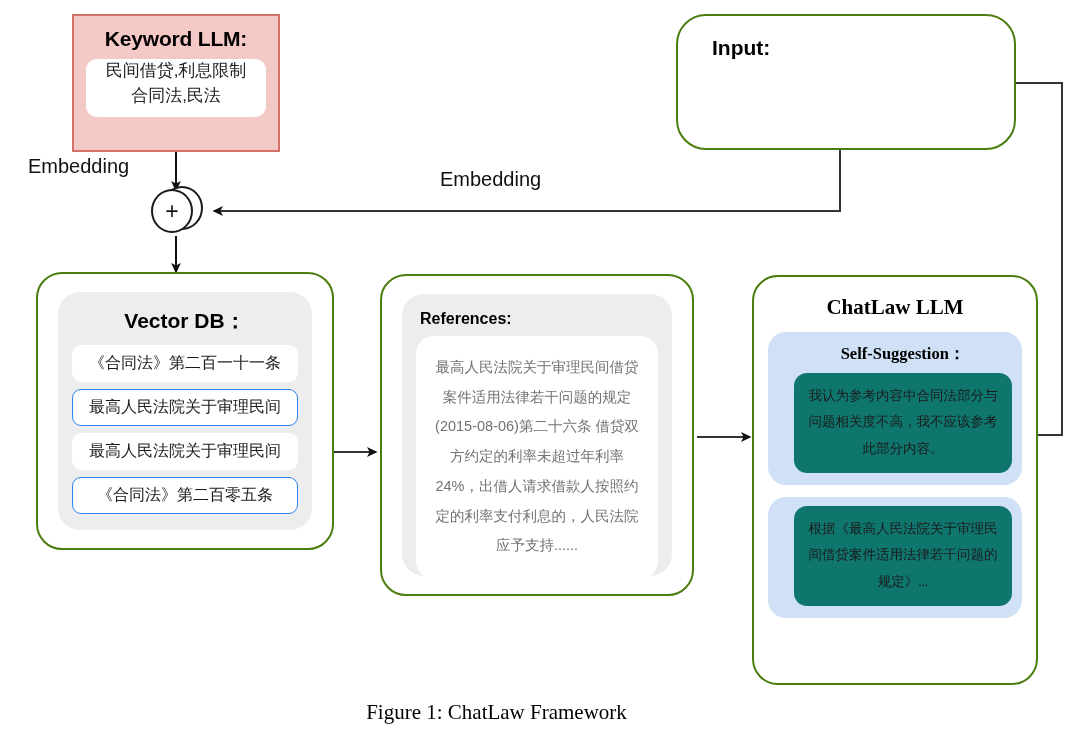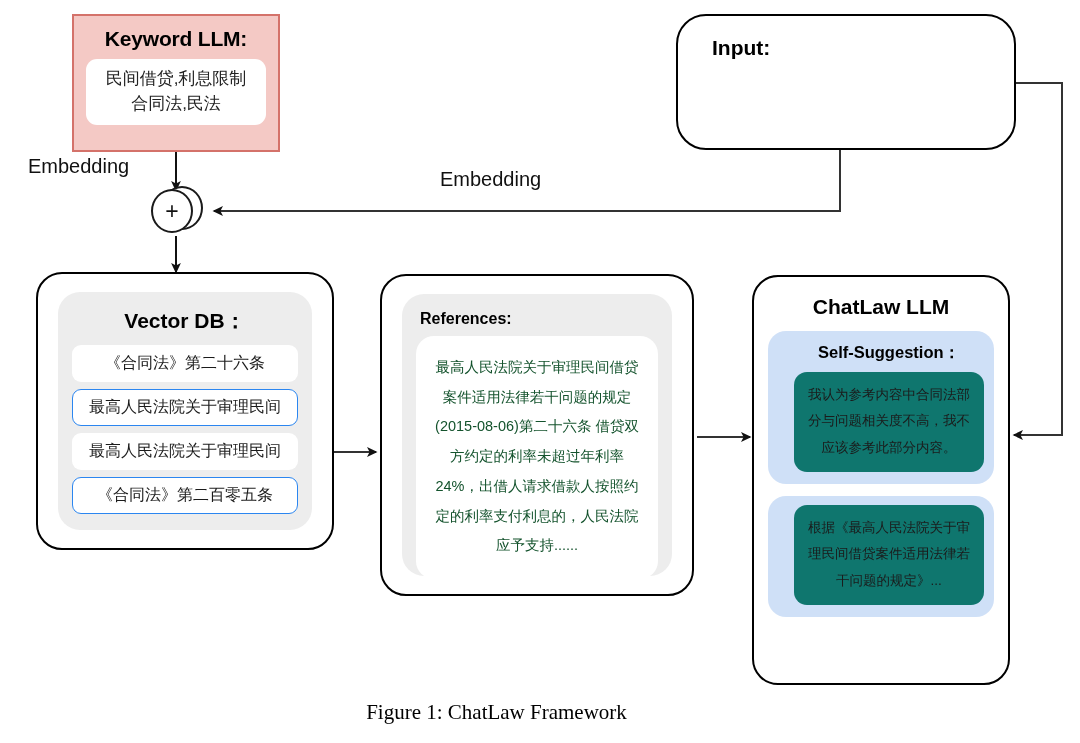--- a/index.html
+++ b/index.html
@@ -24,21 +24,21 @@
     top: 0;
     width: 1080px;
     height: 743px;
     pointer-events: none;
   }
 
   
   .card {
     position: absolute;
     box-sizing: border-box;
-    border: 2px solid #000000;
+    border: 2px solid #4d7c0f;
     border-radius: 26px;
     background: #ffffff;
   }
 
   
   #keyword-llm {
     left: 72px;
     top: 14px;
     width: 208px;
     height: 138px;
@@ -52,21 +52,21 @@
     font-weight: bold;
     color: #000;
     text-align: center;
     margin-top: 11px;
     letter-spacing: -0.2px;
   }
   #keyword-llm .kw-body {
     margin: 8px 12px 0 12px;
     background: #ffffff;
     border-radius: 11px;
-    padding: 8px 6px 9px 6px;
+    padding: 0 6px 9px 6px;
     text-align: center;
     font-size: 17px;
     line-height: 1.45;
     color: #222;
   }
 
   
   #input-box {
     left: 676px;
     top: 14px;
@@ -141,30 +141,31 @@
     font-weight: bold;
     color: #000;
     margin: 6px 0 8px 4px;
   }
   #references .ref-body {
     background: #ffffff;
     border-radius: 18px;
     padding: 17px 14px 18px 14px;
     font-size: 14.5px;
     line-height: 2.05;
-    color: #14532d;
+    color: #737373;
     text-align: center;
   }
 
   
   #chatlaw {
     left: 752px;
     top: 275px;
-    width: 258px;
+    width: 286px;
     height: 410px;
+    font-family: Liberation Serif, serif;
   }
   #chatlaw .title {
     font-size: 21px;
     font-weight: bold;
     text-align: center;
     color: #000;
     margin: 18px 0 0 0;
   }
   .blue-panel {
     background: #cfe0f7;
@@ -286,21 +287,21 @@
 
   <div id="plus-junction">
     <div class="ring back"></div>
     <div class="ring front"></div>
     <div class="plus-sign">+</div>
   </div>
 
   <div class="card" id="vector-db">
     <div class="inner-panel">
       <div class="panel-title">Vector DB：</div>
-      <div class="db-row">《合同法》第二十六条</div>
+      <div class="db-row">《合同法》第二百一十一条</div>
       <div class="db-row selected">最高人民法院关于审理民间</div>
       <div class="db-row">最高人民法院关于审理民间</div>
       <div class="db-row selected">《合同法》第二百零五条</div>
     </div>
   </div>
 
   <div class="card" id="references">
     <div class="inner-panel">
       <div class="panel-title">References:</div>
       <div class="ref-body">最高人民法院关于审理民间借贷案件适用法律若干问题的规定(2015-08-06)第二十六条 借贷双方约定的利率未超过年利率24%，出借人请求借款人按照约定的利率支付利息的，人民法院应予支持......</div>

